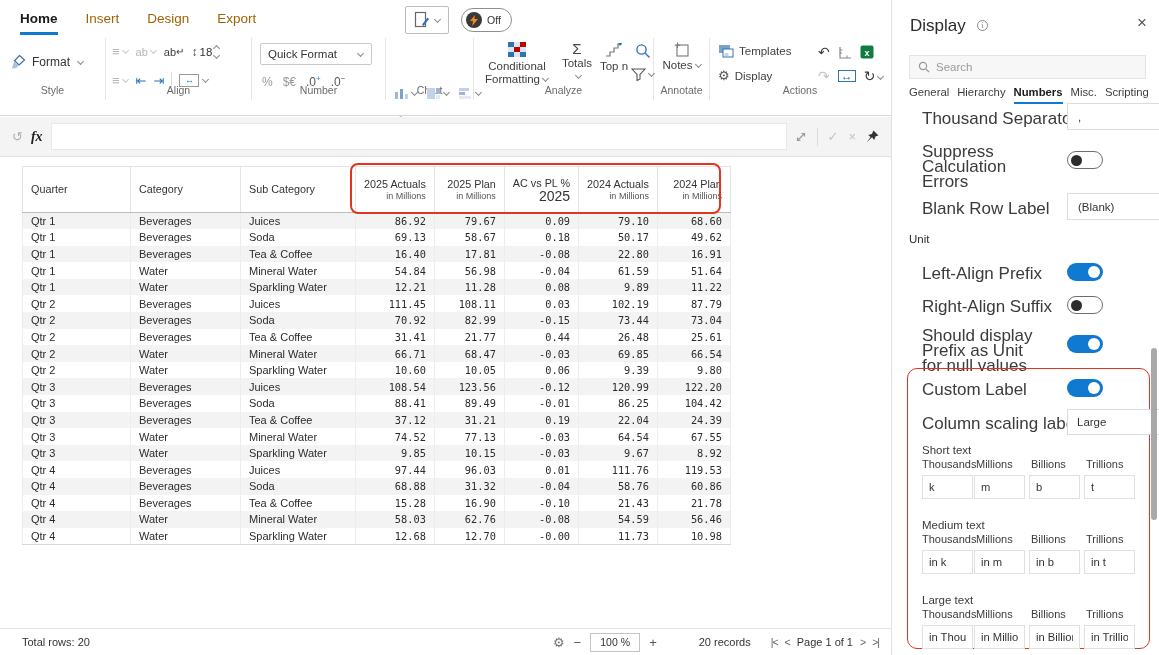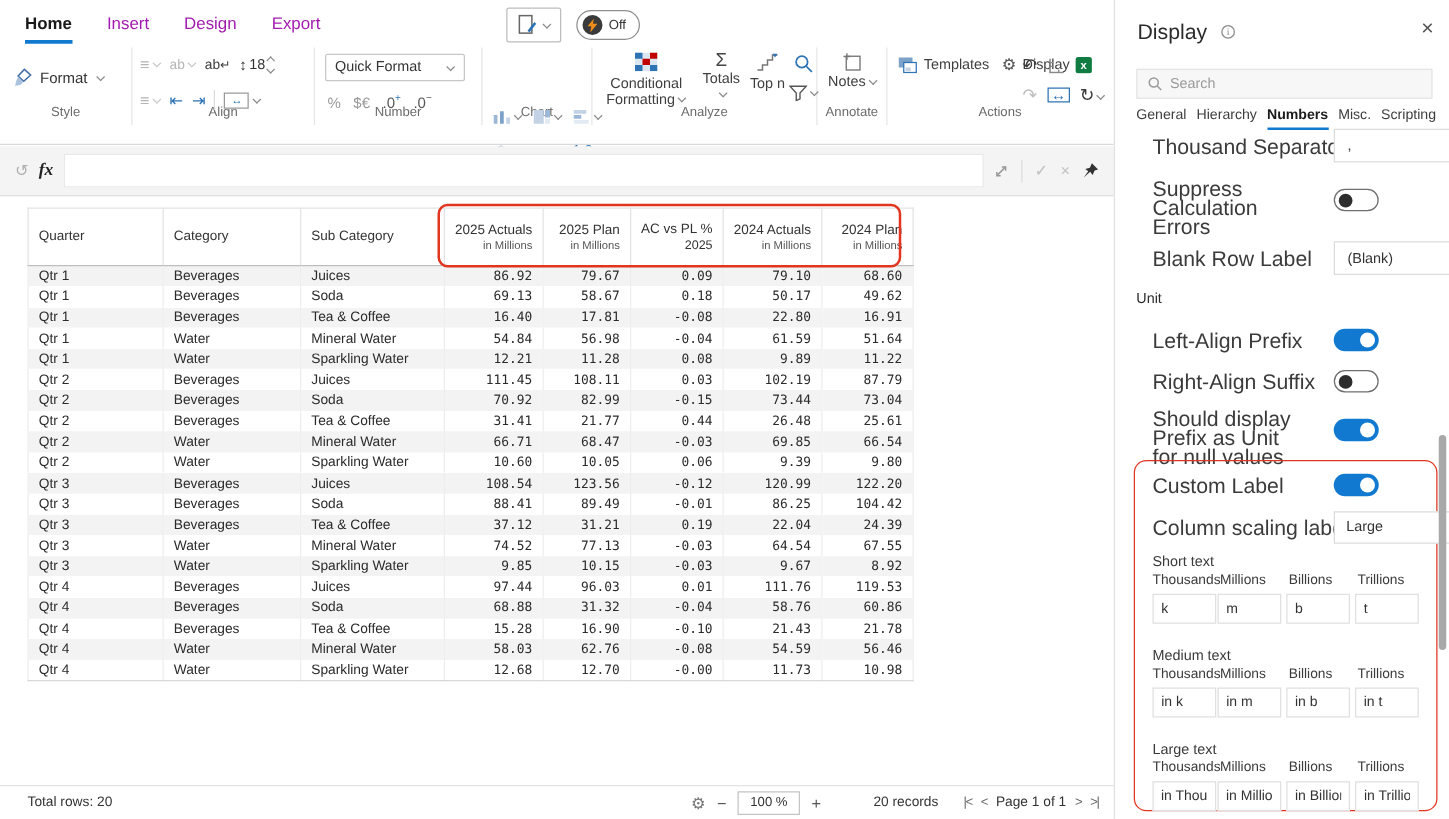--- a/index.html
+++ b/index.html
@@ -3,21 +3,21 @@
 <meta charset="utf-8">
 <style>
   * { margin:0; padding:0; box-sizing:border-box; }
   html,body { width:1159px; height:655px; overflow:hidden; background:#fff;
     font-family:"Liberation Sans", sans-serif; }
   .app { position:absolute; left:0; top:0; width:1159px; height:655px; background:#fff; }
 
   
   .ribbon { position:absolute; left:0; top:0; width:891px; height:116px; background:#fff; border-bottom:1px solid #d9d9d9; }
   .tabrow { position:relative; height:38px; display:flex; align-items:center; padding-left:20px; gap:28px; }
-  .rtab { font-size:13.5px; color:#a21caf; cursor:pointer; padding:8px 0 6px; }
+  .rtab { font-size:13.5px; color:#a16207; cursor:pointer; padding:8px 0 6px; }
   .rtab.active { color:#1a1a1a; font-weight:bold; border-bottom:3px solid #1179d0; }
   .center-controls { position:absolute; left:405px; top:6px; display:flex; align-items:center; gap:12px; }
   .pen-btn { width:44px; height:28px; border:1px solid #bdbdbd; background:#fff; border-radius:2px;
     display:flex; align-items:center; justify-content:center; gap:2px; }
   .off-pill { height:24px; border:1px solid #8f8f8f; border-radius:13px; display:flex; align-items:center;
     gap:5px; padding:0 10px 0 4px; background:#fff; }
   .bolt-circle { width:16px; height:16px; border-radius:50%; background:#3a3a3a; display:flex; align-items:center; justify-content:center; }
   .off-label { font-size:10.5px; color:#333; }
 
   .groups { display:flex; height:62px; }
@@ -51,21 +51,21 @@
   .onetwo { font-size:11.5px; color:#2e74b5; border-bottom:2px solid #2e74b5; line-height:12px; }
 
   .an-item { position:absolute; text-align:center; font-size:11.5px; color:#3f3f3f; line-height:13px; }
   .an-cf { left:4px; top:4px; width:78px; }
   .an-tot { left:86px; top:4px; width:34px; }
   .an-top { left:122px; top:4px; width:36px; }
   .an-right { left:158px; top:5px; width:22px; display:flex; flex-direction:column; gap:9px; align-items:center; position:absolute; }
 
   .notes-item { position:absolute; left:6px; top:4px; width:44px; text-align:center; font-size:11.5px; color:#3f3f3f; }
 
-  .act-col1 { position:absolute; left:8px; top:6px; display:flex; gap:10px; font-size:11.5px; color:#3f3f3f; }
+  .act-col1 { position:absolute; left:8px; top:6px; display:flex; flex-direction:column; gap:10px; font-size:11.5px; color:#3f3f3f; }
   .act-col1 .act-row { display:flex; align-items:center; gap:5px; }
   .act-col2 { position:absolute; left:108px; top:6px; display:flex; flex-direction:column; gap:8px; }
   .act-col2 .act-row { display:flex; align-items:center; gap:8px; font-size:14px; }
 
   
   .fbar { position:absolute; left:0; top:117px; width:891px; height:40px; background:#f4f4f4;
     border-bottom:1px solid #e0e0e0; display:flex; align-items:center; padding:0 12px; gap:8px; }
   .fx { font-family:"Liberation Serif", serif; font-style:italic; font-weight:bold; font-size:14px; color:#222; }
   .finput { flex:1; height:27px; background:#fff; border:1px solid #e8e8e8; font-size:12px; padding:0 8px; color:#333; }
   .fbar-icons { display:flex; align-items:center; gap:10px; }
@@ -73,21 +73,21 @@
   .fcheck, .fx-x { font-size:13px; color:#c2c2c2; }
 
   
   .tablewrap { position:absolute; left:22px; top:166px; }
   table.grid { border-collapse:collapse; table-layout:fixed; }
   table.grid th, table.grid td { overflow:hidden; white-space:nowrap; }
   table.grid thead th { height:46px; background:#fff; border:1px solid #e3e3e3; border-bottom:1px solid #bdbdbd;
     vertical-align:middle; padding:0 8px; font-weight:normal; }
   th .h1 { font-size:10.8px; color:#333; line-height:13px; }
   th .h2 { font-size:9px; color:#555; line-height:11px; }
-  th .h2.lg { font-size:10px; color:#333; line-height:13px; }
+  th .h2.lg { font-size:14px; color:#333; line-height:13px; }
   th.left { text-align:left; } th.right { text-align:right; }
   table.grid td { height:16.6px; font-size:11px; color:#2b2b2b; padding:0 8px; border-right:1px solid #ededed; border-left:1px solid #ededed; }
   table.grid td.num { text-align:right; font-family:"DejaVu Sans Mono", monospace; font-size:10.3px; }
   tbody tr:nth-child(odd) { background:#f3f3f3; }
   tbody tr:last-child td { border-bottom:1px solid #d8d8d8; }
   .red-box-table { position:absolute; left:350px; top:163px; width:371px; height:51px;
     border:2px solid #e1351f; border-radius:8px; pointer-events:none; }
 
   
   .status { position:absolute; left:0; top:628px; width:891px; height:27px; border-top:1px solid #e3e3e3;

